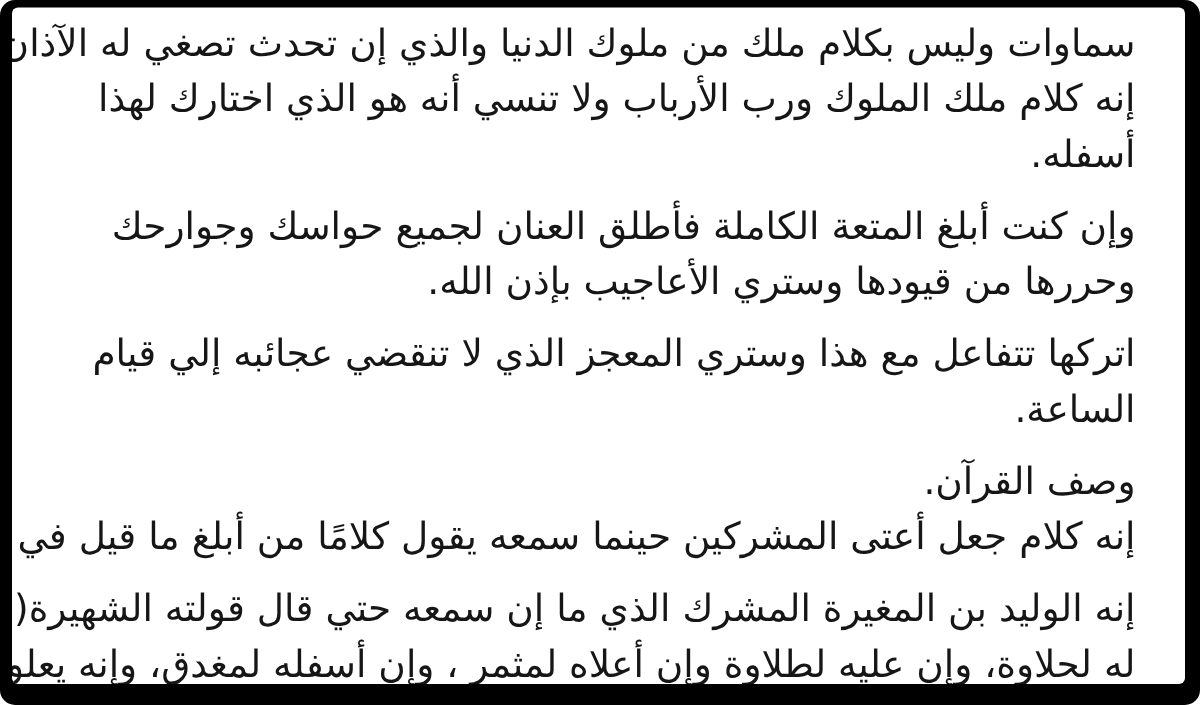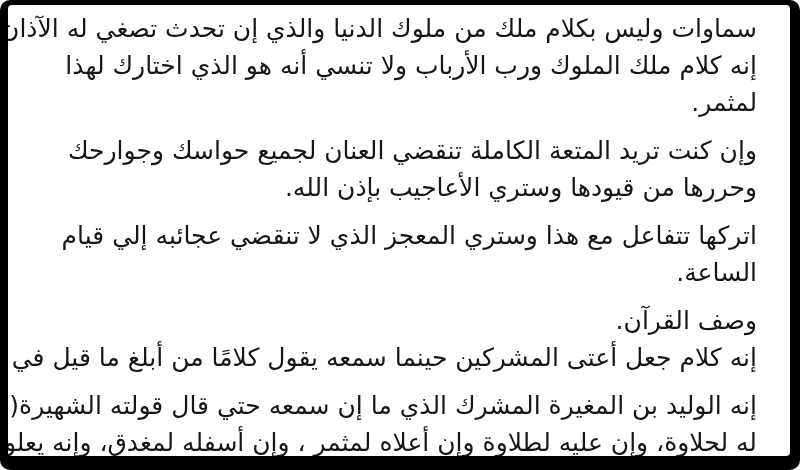--- a/index.html
+++ b/index.html
@@ -54,25 +54,25 @@
 </head>
 <body>
 
 <div class="frame">
   <div class="page">
     <div class="text-block">
 
       <p class="para">
         <span class="line">سماوات وليس بكلام ملك من ملوك الدنيا والذي إن تحدث تصغي له الآذان</span>
         <span class="line">إنه كلام ملك الملوك ورب الأرباب ولا تنسي أنه هو الذي اختارك لهذا</span>
-        <span class="line">لمثمر.</span>
+        <span class="line">أسفله.</span>
       </p>
 
       <p class="para">
-        <span class="line">وإن كنت تريد المتعة الكاملة تنقضي العنان لجميع حواسك وجوارحك</span>
+        <span class="line">وإن كنت أبلغ المتعة الكاملة فأطلق العنان لجميع حواسك وجوارحك</span>
         <span class="line">وحررها من قيودها وستري الأعاجيب بإذن الله.</span>
       </p>
 
       <p class="para">
         <span class="line">اتركها تتفاعل مع هذا وستري المعجز الذي لا تنقضي عجائبه إلي قيام</span>
         <span class="line">الساعة.</span>
       </p>
 
       <p class="para">
         <span class="line">وصف القرآن.</span>

